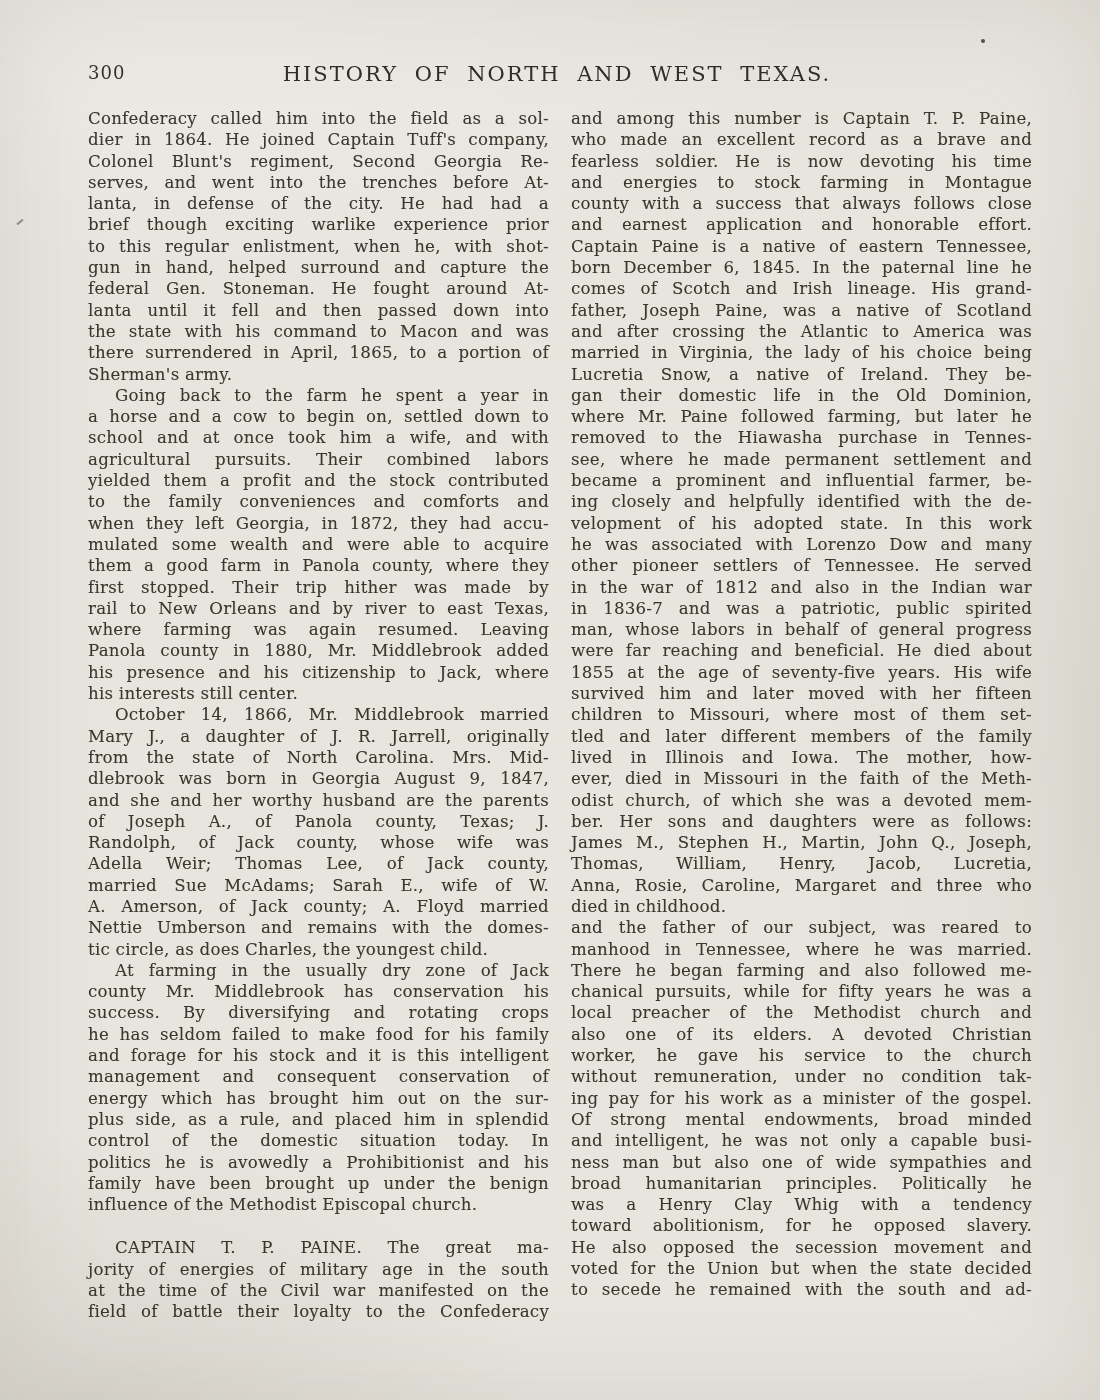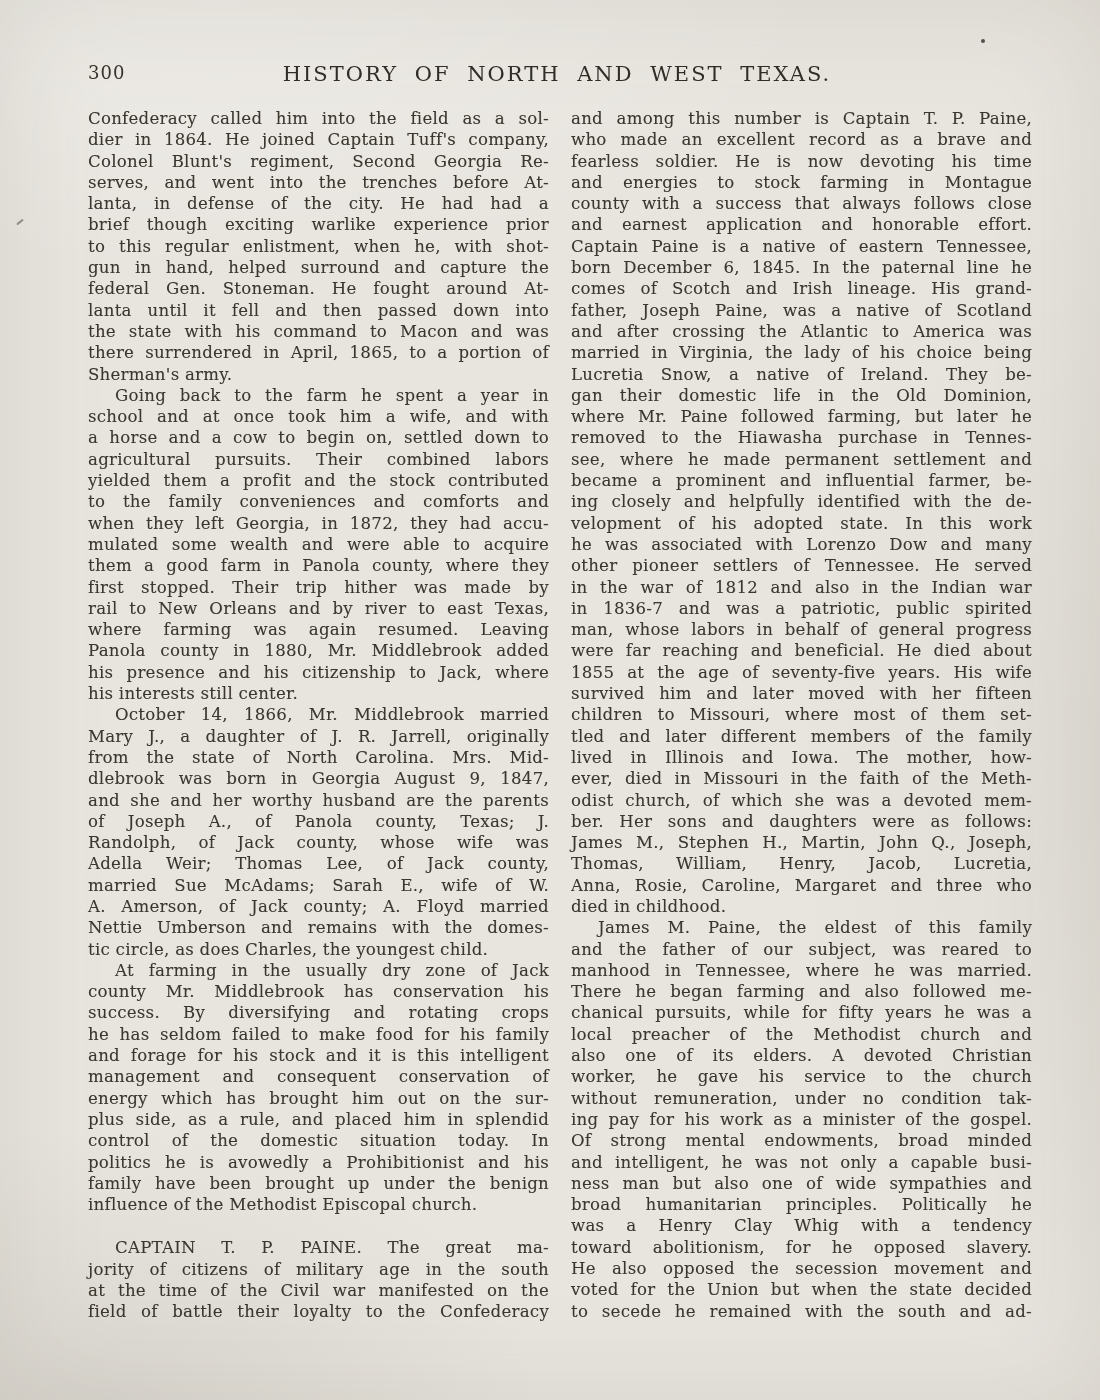--- a/index.html
+++ b/index.html
@@ -101,22 +101,22 @@
           <div class="line">to this regular enlistment, when he, with shot-</div>
           <div class="line">gun in hand, helped surround and capture the</div>
           <div class="line">federal Gen. Stoneman. He fought around At-</div>
           <div class="line">lanta until it fell and then passed down into</div>
           <div class="line">the state with his command to Macon and was</div>
           <div class="line">there surrendered in April, 1865, to a portion of</div>
           <div class="line lastline">Sherman's army.</div>
         </div>
         <div class="para">
           <div class="line indent">Going back to the farm he spent a year in</div>
+          <div class="line">a horse and a cow to begin on, settled down to</div>
           <div class="line">school and at once took him a wife, and with</div>
-          <div class="line">a horse and a cow to begin on, settled down to</div>
           <div class="line">agricultural pursuits. Their combined labors</div>
           <div class="line">yielded them a profit and the stock contributed</div>
           <div class="line">to the family conveniences and comforts and</div>
           <div class="line">when they left Georgia, in 1872, they had accu-</div>
           <div class="line">mulated some wealth and were able to acquire</div>
           <div class="line">them a good farm in Panola county, where they</div>
           <div class="line">first stopped. Their trip hither was made by</div>
           <div class="line">rail to New Orleans and by river to east Texas,</div>
           <div class="line">where farming was again resumed. Leaving</div>
           <div class="line">Panola county in 1880, Mr. Middlebrook added</div>
@@ -146,21 +146,21 @@
           <div class="line">management and consequent conservation of</div>
           <div class="line">energy which has brought him out on the sur-</div>
           <div class="line">plus side, as a rule, and placed him in splendid</div>
           <div class="line">control of the domestic situation today. In</div>
           <div class="line">politics he is avowedly a Prohibitionist and his</div>
           <div class="line">family have been brought up under the benign</div>
           <div class="line lastline">influence of the Methodist Episcopal church.</div>
         </div>
         <div class="para section">
           <div class="line indent">CAPTAIN T. P. PAINE. The great ma-</div>
-          <div class="line">jority of citizens of military age in the south</div>
+          <div class="line">jority of energies of military age in the south</div>
           <div class="line">at the time of the Civil war manifested on the</div>
           <div class="line">field of battle their loyalty to the Confederacy</div>
         </div>
       </div>
     <div class="col">
         <div class="para">
           <div class="line">and among this number is Captain T. P. Paine,</div>
           <div class="line">who made an excellent record as a brave and</div>
           <div class="line">fearless soldier. He is now devoting his time</div>
           <div class="line">and energies to stock farming in Montague</div>
@@ -193,21 +193,20 @@
           <div class="line">lived in Illinois and Iowa. The mother, how-</div>
           <div class="line">ever, died in Missouri in the faith of the Meth-</div>
           <div class="line">odist church, of which she was a devoted mem-</div>
           <div class="line">ber. Her sons and daughters were as follows:</div>
           <div class="line">James M., Stephen H., Martin, John Q., Joseph,</div>
           <div class="line">Thomas, William, Henry, Jacob, Lucretia,</div>
           <div class="line">Anna, Rosie, Caroline, Margaret and three who</div>
           <div class="line lastline">died in childhood.</div>
         </div>
         <div class="para">
-          <div class="line indent">James M. Paine, the eldest of this family</div>
           <div class="line">and the father of our subject, was reared to</div>
           <div class="line">manhood in Tennessee, where he was married.</div>
           <div class="line">There he began farming and also followed me-</div>
           <div class="line">chanical pursuits, while for fifty years he was a</div>
           <div class="line">local preacher of the Methodist church and</div>
           <div class="line">also one of its elders. A devoted Christian</div>
           <div class="line">worker, he gave his service to the church</div>
           <div class="line">without remuneration, under no condition tak-</div>
           <div class="line">ing pay for his work as a minister of the gospel.</div>
           <div class="line">Of strong mental endowments, broad minded</div>

